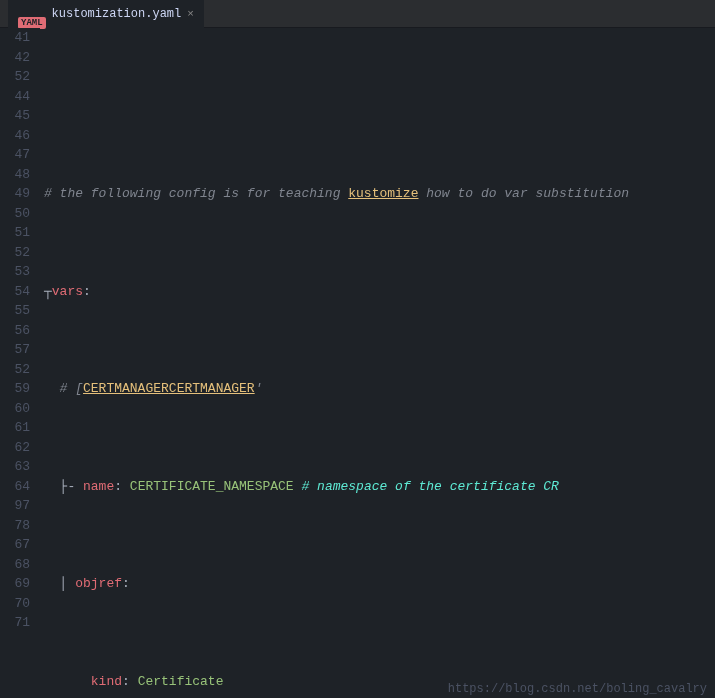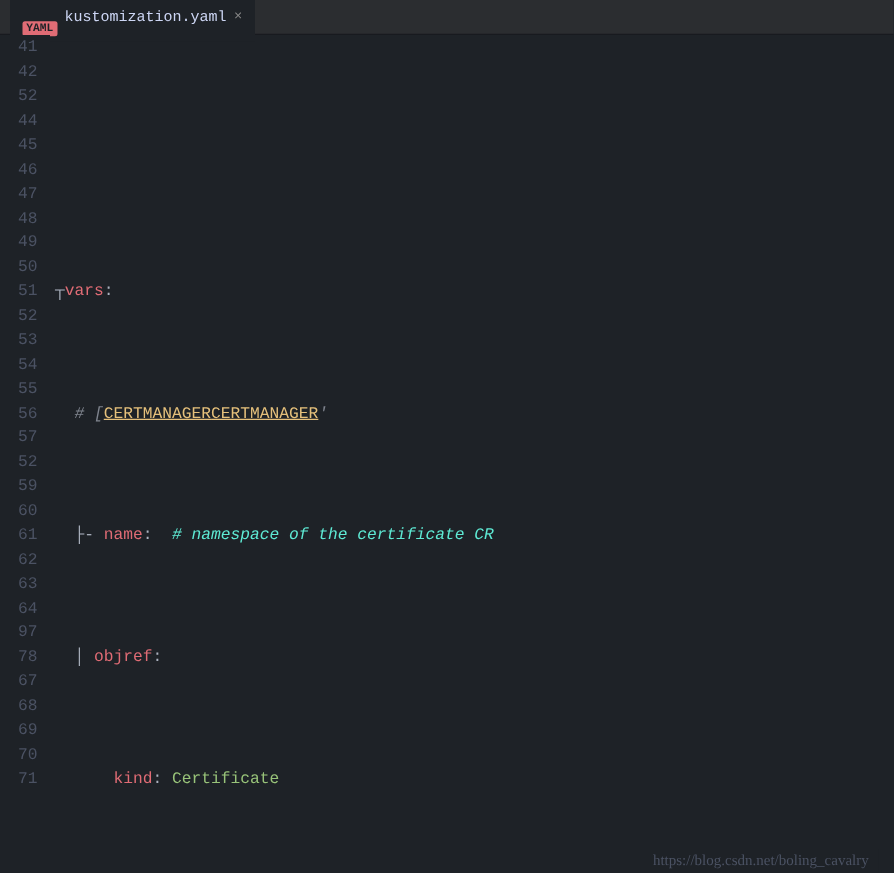--- a/index.html
+++ b/index.html
@@ -78,26 +78,25 @@
     .c-comment { color: #7f848e; font-style: italic; }
     .c-key { color: #e06c75; }
     .c-value { color: #98c379; }
     .c-certmgr { color: #e5c07b; text-decoration: underline; }
     .c-white { color: #abb2bf; }
     .c-inline-comment { color: #5eead4; font-style: italic; }
 
     .footer {
       position: fixed;
       bottom: 0;
-      right: 12px;
+      right: 0;
       padding: 2px 8px;
       color: #4b5263;
       font-size: 12px;
       background: #1e2227;
-      font-family: Liberation Serif, serif;
     }
   </style>
 </head>
 <body>
 
 <div class="title-bar">
   <div class="tab">
     <span class="yaml-badge">YAML</span>
     <span>kustomization.yaml</span>
     <span class="close-btn">×</span>
@@ -137,34 +136,37 @@
     <div>69</div>
     <div>70</div>
     <div>71</div>
   </div>
 
   <div class="code-content">
     
     <div class="line">&nbsp;</div>
 
     
+    <div class="line">
+      <span class="c-comment"># the following config is for teaching </span><span class="c-certmgr">kustomize</span><span class="c-comment"> how to do var substitution</span>
+    </div>
 
     
     <div class="line">
       <span class="c-white">┬</span><span class="c-key">vars</span><span class="c-white">:</span>
     </div>
 
     
     <div class="line">
       <span class="c-comment">&nbsp; # [</span><span class="c-certmgr">CERTMANAGER</span><span class="c-certmgr">CERTMANAGER</span><span class="c-comment">'</span>
     </div>
 
     
     <div class="line">
-      <span class="c-white">&nbsp; ├- </span><span class="c-key">name</span><span class="c-white">: </span><span class="c-inline-comment"> # namespace of the certificate CR</span>
+      <span class="c-white">&nbsp; ├- </span><span class="c-key">name</span><span class="c-white">: </span><span class="c-value">CERTIFICATE_NAMESPACE</span><span class="c-inline-comment"> # namespace of the certificate CR</span>
     </div>
 
     
     <div class="line">
       <span class="c-white">&nbsp; │ </span><span class="c-key">objref</span><span class="c-white">:</span>
     </div>
 
     
     <div class="line">
       <span class="c-white">&nbsp; &nbsp; &nbsp; </span><span class="c-key">kind</span><span class="c-white">: </span><span class="c-value">Certificate</span>

